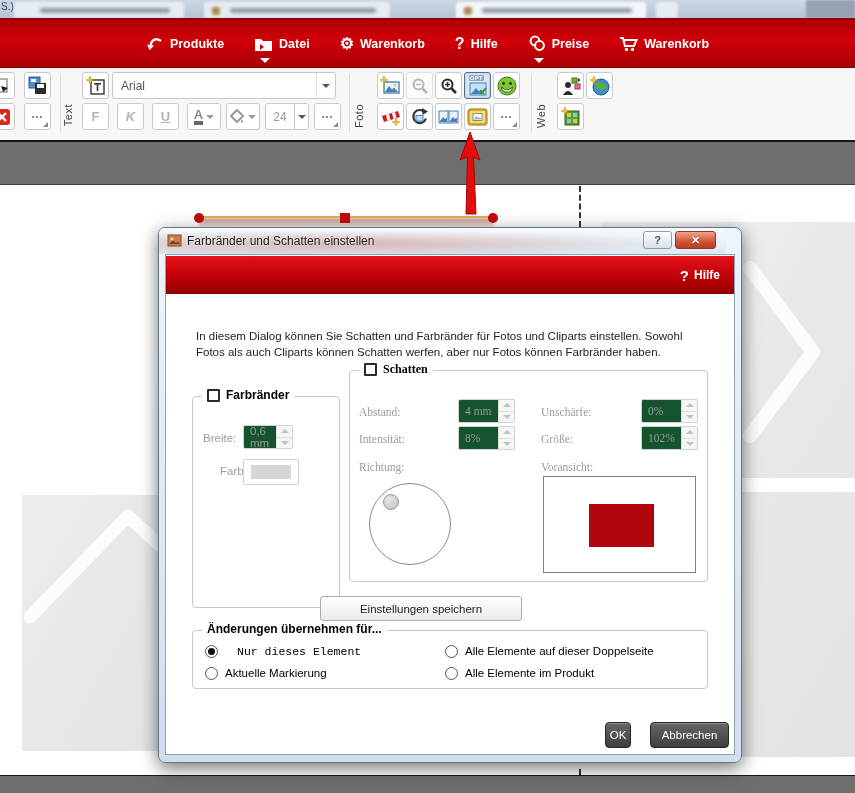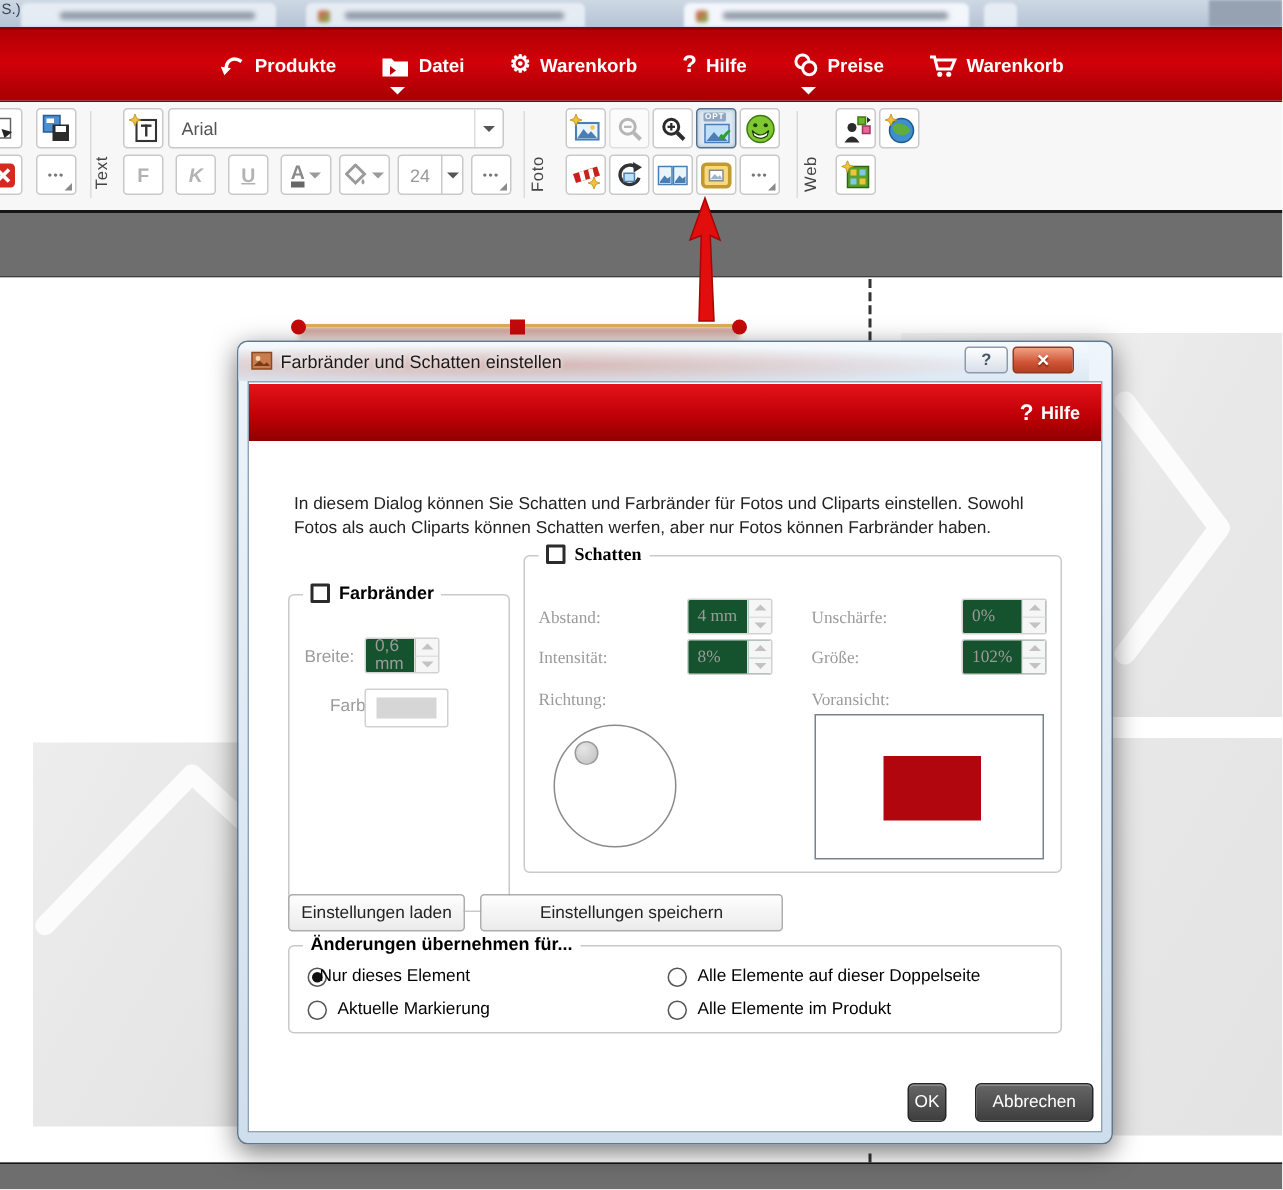--- a/index.html
+++ b/index.html
@@ -531,29 +531,28 @@
         <span class="flabel" style="left:9px;top:90px;">Richtung:</span>
         <div id="dial" style="left:19px;top:112px;">
           <div id="dial-knob"></div>
         </div>
         <span class="flabel" style="left:191px;top:90px;">Voransicht:</span>
         <div id="preview-box" style="left:193px;top:105px;width:153px;height:97px;">
           <div id="preview-rect" style="left: 45px; top: 27px; width: 65px; height: 43px; background: rgb(178, 6, 15);"></div>
         </div>
       </div>
 
-      <div class="dlgbtn" style="left:26px;top:341px;width:118px;">Einstellungen laden</div>
       <div class="dlgbtn" style="left:154px;top:341px;width:202px;">Einstellungen speichern</div>
 
       <div class="groupbox" style="left:26px;top:375px;width:516px;height:59px;">
         <div class="gb-head" style="padding:0 5px;">
           <span class="gb-title">Änderungen übernehmen für...</span>
         </div>
         <span class="radio sel" style="left:12px;top:14px;"></span>
-        <span class="rlabel" style="left:20px;top:14px;">Nur dieses Element</span>
+        <span class="rlabel" style="left:44px;top:14px;font-family:Liberation Mono, monospace;">Nur dieses Element</span>
         <span class="radio" style="left:12px;top:36px;"></span>
         <span class="rlabel" style="left:32px;top:36px;">Aktuelle Markierung</span>
         <span class="radio" style="left:252px;top:14px;"></span>
         <span class="rlabel" style="left:272px;top:14px;">Alle Elemente auf dieser Doppelseite</span>
         <span class="radio" style="left:252px;top:36px;"></span>
         <span class="rlabel" style="left:272px;top:36px;">Alle Elemente im Produkt</span>
       </div>
 
       <div class="darkbtn" style="left:439px;top:467px;width:26px;">OK</div>
       <div class="darkbtn" style="left:484px;top:467px;width:79px;">Abbrechen</div>

